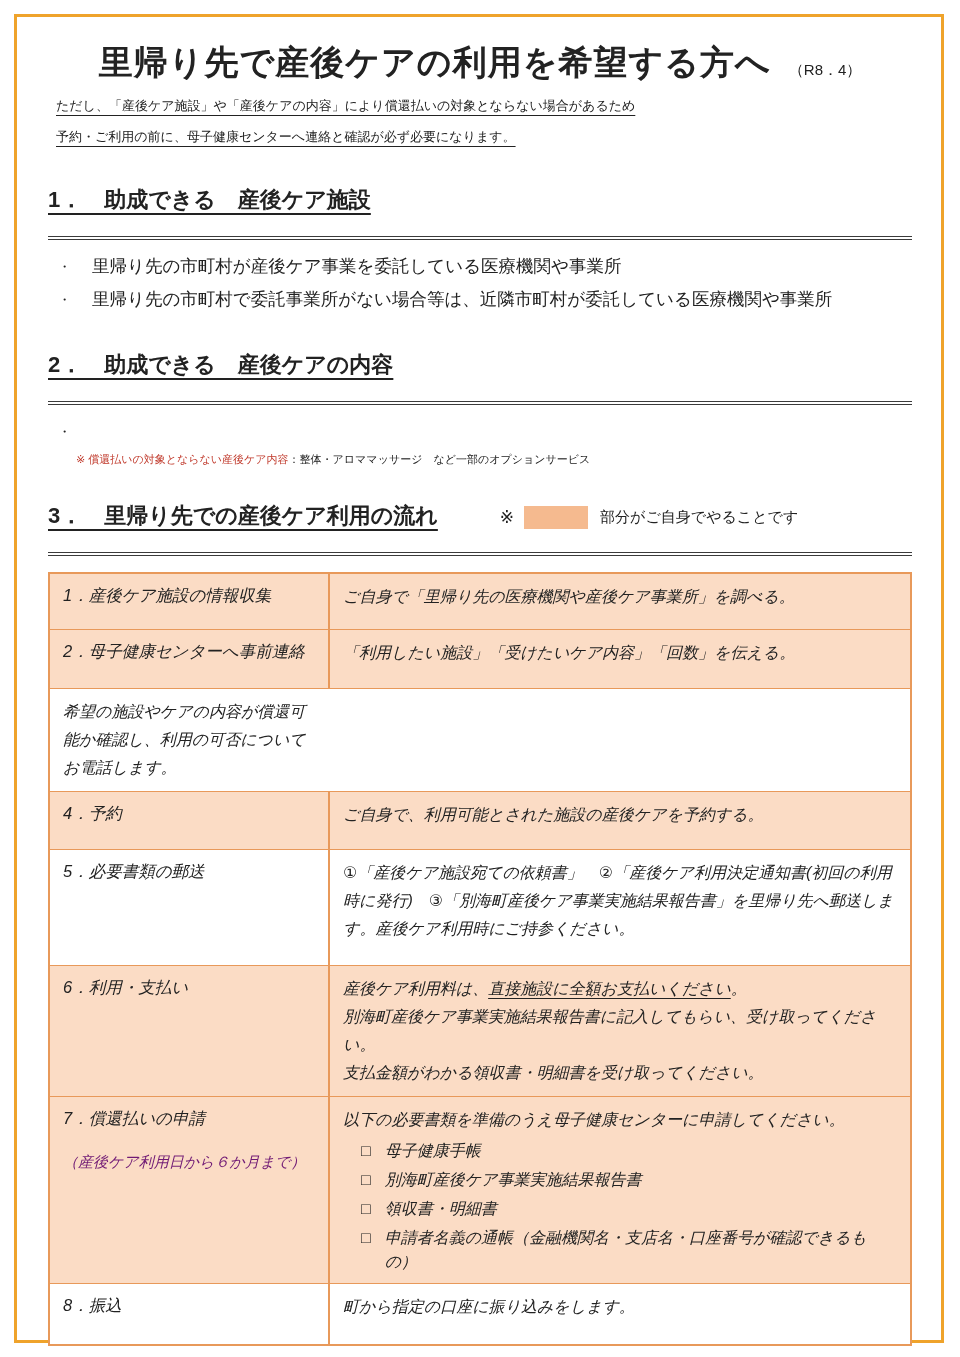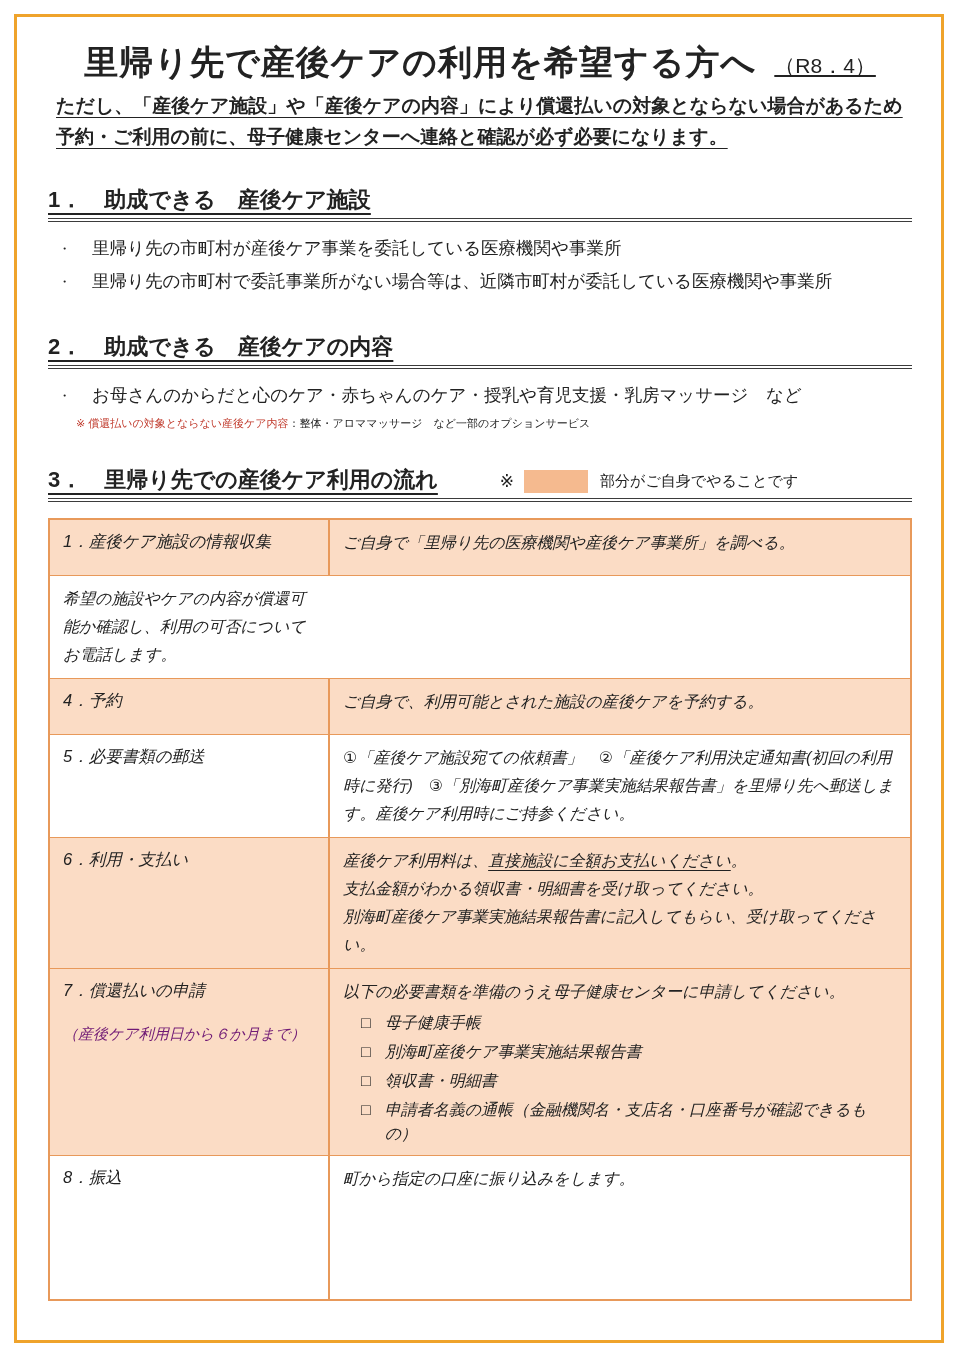--- a/index.html
+++ b/index.html
@@ -4,30 +4,30 @@
 <style>
   html,body{margin:0;padding:0;background:#fff;}
   body{font-family:"Liberation Sans","DejaVu Sans",sans-serif;color:#222;}
   .sheet{position:relative;width:960px;height:1357px;background:#fff;overflow:hidden;}
   .frame{position:absolute;left:14px;top:14px;right:16px;bottom:14px;border:3px solid var(--page-border,#EFA32B);}
   .content{position:absolute;left:48px;right:48px;top:30px;}
 
   
   .title-row{display:flex;justify-content:center;align-items:flex-end;gap:18px;margin-top:10px;}
   .doc-title{font-size:34px;font-weight:bold;letter-spacing:1px;white-space:nowrap;}
-  .doc-edition{font-size:21px;padding-bottom:6px;white-space:nowrap;text-decoration:underline;}
+  .doc-edition{font-size:15px;padding-bottom:6px;white-space:nowrap;}
 
   .intro{margin:14px 0 0 24px;font-size:17.5px;line-height:30px;}
   .intro p{margin:0 0 2px 0;}
-  .warn{margin:6px 0 0 8px;font-size:19px;line-height:28px;font-weight:bold;}
+  .warn{margin:6px 0 0 8px;font-size:13px;line-height:28px;}
   .warn p{margin:0 0 3px 0;text-decoration:underline;text-underline-offset:5px;}
 
   
   .sec{margin-top:34px;}
-  .sec-heading{display:flex;align-items:flex-end;border-bottom:4px double #3b3b3b;padding-bottom:3px;}
+  .sec-heading{display:flex;align-items:flex-end;border-bottom:4px double #3b3b3b;padding-bottom:21px;}
   .sec-title{font-size:22px;font-weight:bold;text-decoration:underline;text-underline-offset:6px;white-space:nowrap;}
   .bullets{margin:10px 0 0 10px;padding:0;list-style:none;font-size:17.5px;line-height:33px;}
   .bullets li{display:flex;}
   .bullet-glyph{width:34px;text-align:left;font-size:13px;line-height:33px;}
   .exclusion{margin:4px 0 0 28px;font-size:11px;}
   .red{color:var(--alert-red,#C0392B);}
 
   
   .legend{display:flex;align-items:center;margin-left:62px;padding-bottom:2px;}
   .legend-mark{font-size:17px;margin-right:10px;}
@@ -91,21 +91,20 @@
       </ul>
     </div>
 
     <div class="sec">
       <div class="sec-heading">
         <span class="sec-title">2．　助成できる　産後ケアの内容</span>
       </div>
       <ul class="bullets">
         <li>
           <span class="bullet-glyph">・</span>
-          <span>お母さんのからだと心のケア・赤ちゃんのケア・授乳や育児支援・乳房マッサージ　など</span>
         </li>
       </ul>
       <p class="exclusion">
         <span class="red">※ 償還払いの対象とならない産後ケア内容</span><span>：整体・アロママッサージ　など一部のオプションサービス</span>
       </p>
     </div>
 
     <div class="sec">
       <div class="sec-heading">
         <span class="sec-title">3．　里帰り先での産後ケア利用の流れ</span>
@@ -117,20 +116,28 @@
       </div>
       <div class="flow-table" id="flow-table">
           <div class="flow-row hl">
             <div class="cell step-cell">
               <div class="step-label">1．産後ケア施設の情報収集</div>
             </div>
             <div class="cell desc-cell">
               <div class="desc-line"><span>ご自身で「里帰り先の医療機関や産後ケア事業所」を調べる。</span></div>
             </div>
           </div>
+          <div class="flow-row hl">
+            <div class="cell step-cell">
+              <div class="step-label">2．母子健康センターへ事前連絡</div>
+            </div>
+            <div class="cell desc-cell">
+              <div class="desc-line"><span>「利用したい施設」「受けたいケア内容」「回数」を伝える。</span></div>
+            </div>
+          </div>
           <div class="flow-row">
             <div class="cell desc-cell">
               <div class="desc-line"><span>希望の施設やケアの内容が償還可能か確認し、利用の可否についてお電話します。</span></div>
             </div>
           </div>
           <div class="flow-row hl">
             <div class="cell step-cell">
               <div class="step-label">4．予約</div>
             </div>
             <div class="cell desc-cell">
@@ -144,22 +151,22 @@
             <div class="cell desc-cell">
               <div class="desc-line"><span>①「産後ケア施設宛ての依頼書」　②「産後ケア利用決定通知書(初回の利用時に発行)　③「別海町産後ケア事業実施結果報告書」を里帰り先へ郵送します。産後ケア利用時にご持参ください。</span></div>
             </div>
           </div>
           <div class="flow-row hl">
             <div class="cell step-cell">
               <div class="step-label">6．利用・支払い</div>
             </div>
             <div class="cell desc-cell">
               <div class="desc-line"><span>産後ケア利用料は、</span><span class="u">直接施設に全額お支払いください</span><span>。</span></div>
+              <div class="desc-line"><span>別海町産後ケア事業実施結果報告書に記入してもらい、受け取ってください。</span></div>
               <div class="desc-line"><span>支払金額がわかる領収書・明細書を受け取ってください。</span></div>
-              <div class="desc-line"><span>別海町産後ケア事業実施結果報告書に記入してもらい、受け取ってください。</span></div>
             </div>
           </div>
           <div class="flow-row hl">
             <div class="cell step-cell">
               <div class="step-label">7．償還払いの申請</div>
               <div class="step-note">（産後ケア利用日から６か月まで）</div>
             </div>
             <div class="cell desc-cell">
               <div class="desc-line"><span>以下の必要書類を準備のうえ母子健康センターに申請してください。</span></div>
               <div class="check-line">

